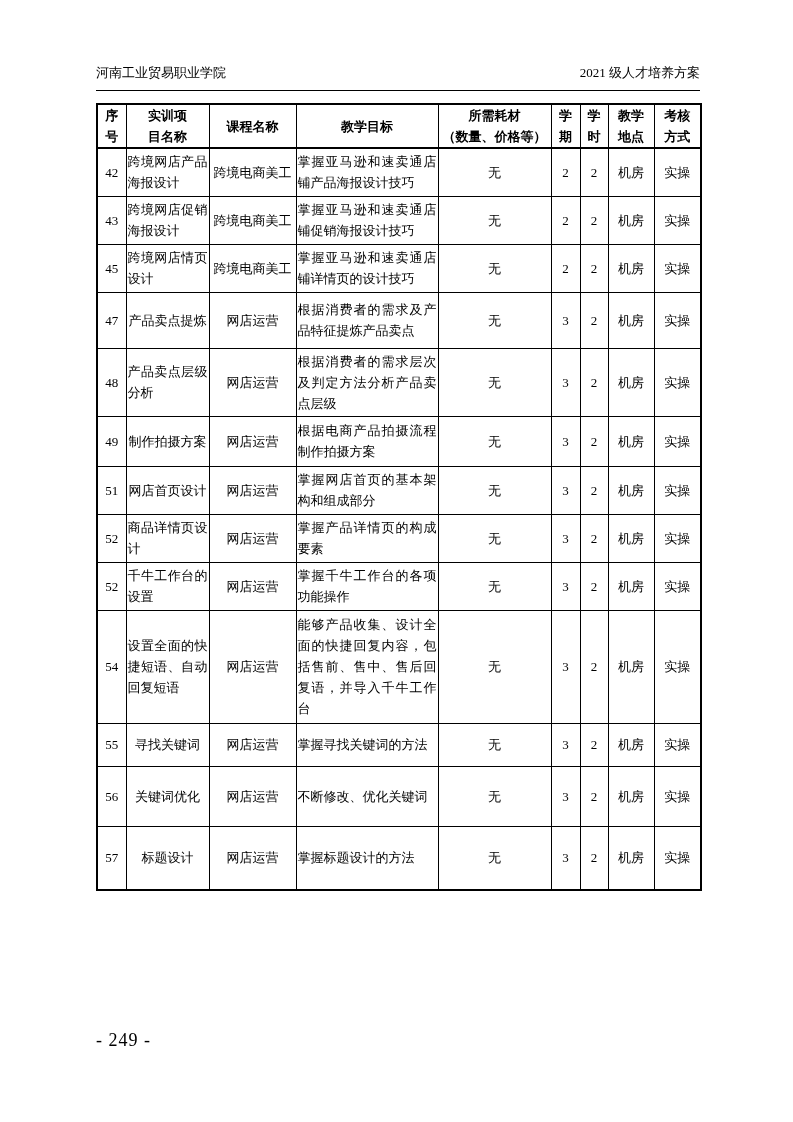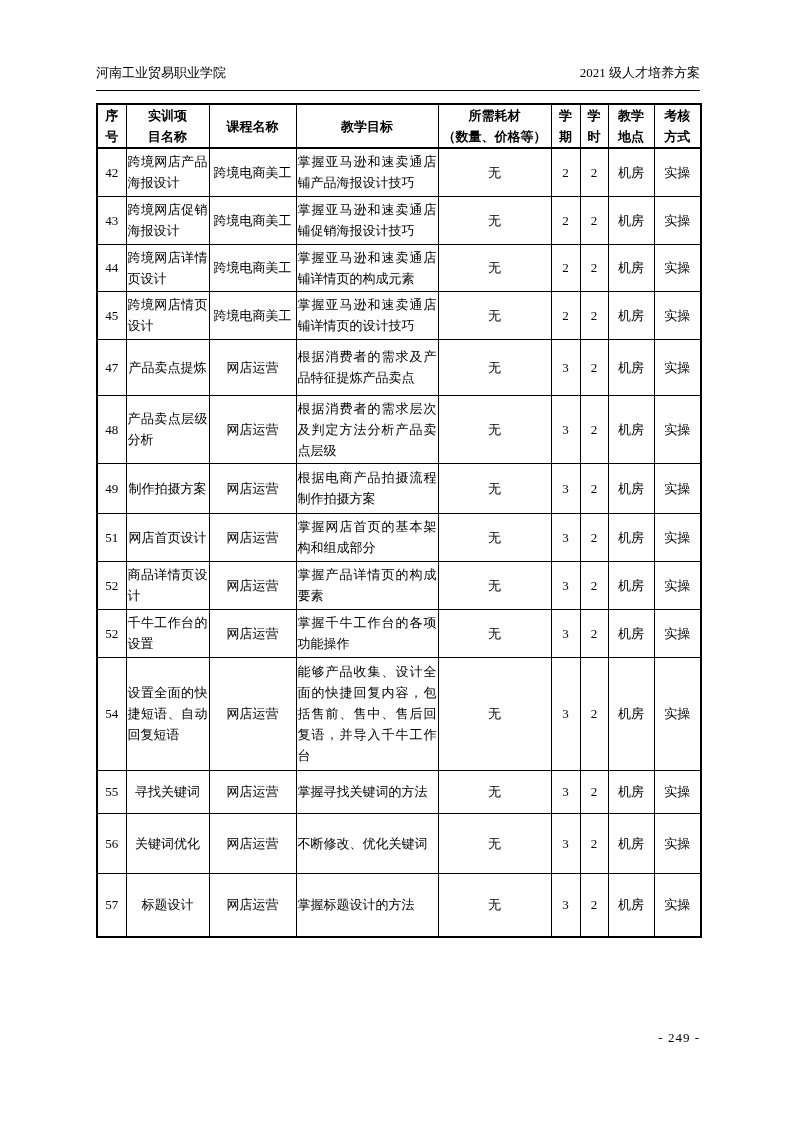--- a/index.html
+++ b/index.html
@@ -48,22 +48,22 @@
     white-space: pre-line;
     border-bottom-width: 2px;
     padding: 0 1px;
   }
   td.center { text-align: center; }
   td.just { text-align: justify; }
   .page-footer {
     position: absolute;
     left: 96px; top: 1030px;
     width: 604px;
-    text-align: right;
-    font-size: 13px;
+    text-align: left;
+    font-size: 18px;
     letter-spacing: 1px;
     padding-right: 2px;
   }
 </style>
 </head>
 <body>
 
 <div class="content">
   <div class="doc-header">
     <span class="hdr-left">河南工业贸易职业学院</span>
@@ -118,31 +118,20 @@
           <td class="center">43</td>
           <td class="just">跨境网店促销海报设计</td>
           <td class="center">跨境电商美工</td>
           <td class="just">掌握亚马逊和速卖通店铺促销海报设计技巧</td>
           <td class="center">无</td>
           <td class="center">2</td>
           <td class="center">2</td>
           <td class="center">机房</td>
           <td class="center">实操</td>
         </tr>
-        <tr style="height: 47px;">
-          <td class="center">44</td>
-          <td class="just">跨境网店详情页设计</td>
-          <td class="center">跨境电商美工</td>
-          <td class="just">掌握亚马逊和速卖通店铺详情页的构成元素</td>
-          <td class="center">无</td>
-          <td class="center">2</td>
-          <td class="center">2</td>
-          <td class="center">机房</td>
-          <td class="center">实操</td>
-        </tr>
         <tr style="height: 48px;">
           <td class="center">45</td>
           <td class="just">跨境网店情页设计</td>
           <td class="center">跨境电商美工</td>
           <td class="just">掌握亚马逊和速卖通店铺详情页的设计技巧</td>
           <td class="center">无</td>
           <td class="center">2</td>
           <td class="center">2</td>
           <td class="center">机房</td>
           <td class="center">实操</td>

